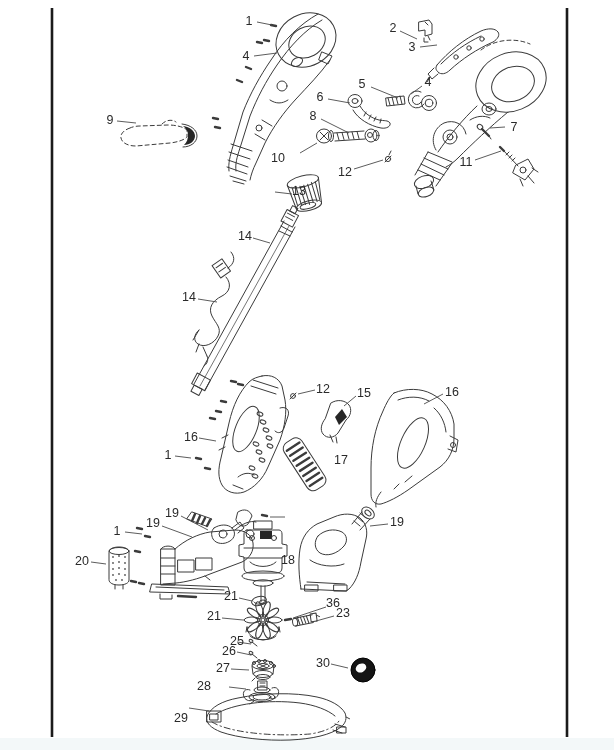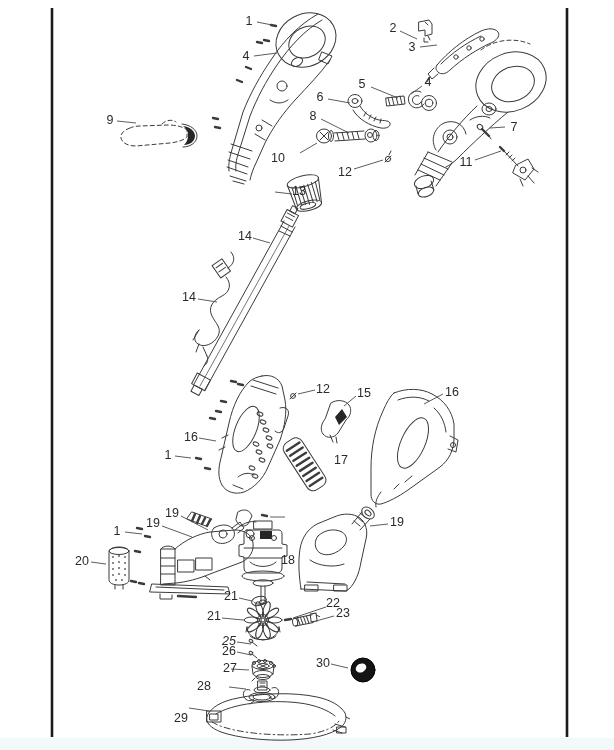--- a/index.html
+++ b/index.html
@@ -532,24 +532,24 @@
       <span class="callout" style="left: 191px; top: 437px;">16</span>
       <span class="callout" style="left: 168px; top: 455px;">1</span>
       <span class="callout" style="left: 341px; top: 460px;">17</span>
       <span class="callout" style="left: 172px; top: 513px;">19</span>
       <span class="callout" style="left: 153px; top: 523px;">19</span>
       <span class="callout" style="left: 288px; top: 517px; margin-top: 43px;">18</span>
       <span class="callout" style="left: 397px; top: 522px;">19</span>
       <span class="callout" style="left: 117px; top: 531px;">1</span>
       <span class="callout" style="left: 82px; top: 561px; text-align: center;">20</span>
       <span class="callout" style="left: 231px; top: 596px;">21</span>
-      <span class="callout" style="left: 333px; top: 603px;">22</span>
+      <span class="callout" style="left: 333px; top: 603px;">36</span>
       <span class="callout" style="left: 343px; top: 613px;">23</span>
       <span class="callout" style="left: 214px; top: 616px;">21</span>
-      <span class="callout" style="left: 229px; top: 641px; font-style: italic;">25</span>
+      <span class="callout" style="left: 237px; top: 641px;">25</span>
       <span class="callout" style="left: 229px; top: 651px;">26</span>
-      <span class="callout" style="left: 223px; top: 668px; margin-left: 7px;">27</span>
+      <span class="callout" style="left: 223px; top: 668px;">27</span>
       <span class="callout" style="left: 204px; top: 686px;">28</span>
       <span class="callout" style="left: 323px; top: 663px;">30</span>
       <span class="callout" style="left: 181px; top: 707px; margin-top: 11px;">29</span>
     </div>
 
 </div>
 
 </body></html>

